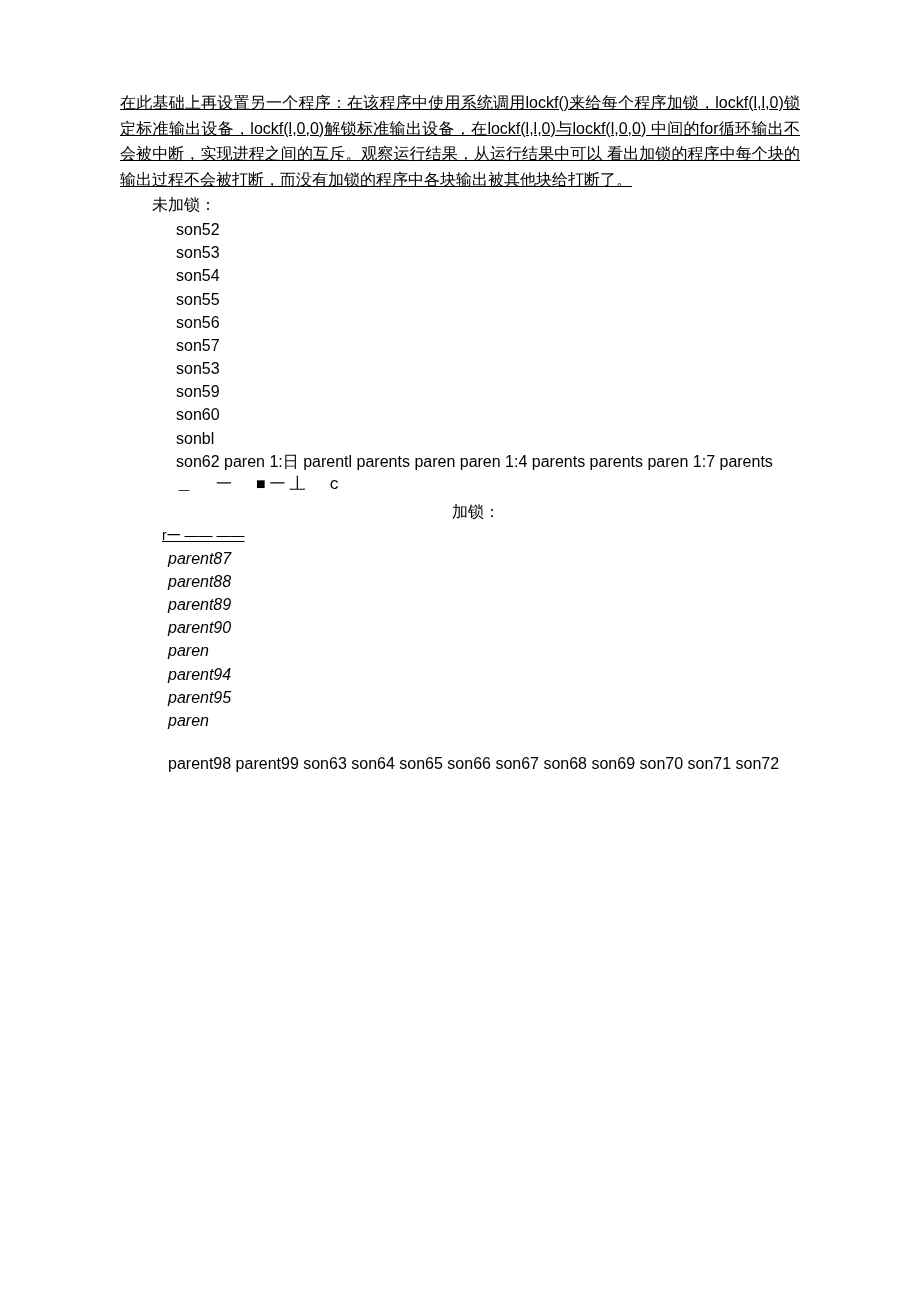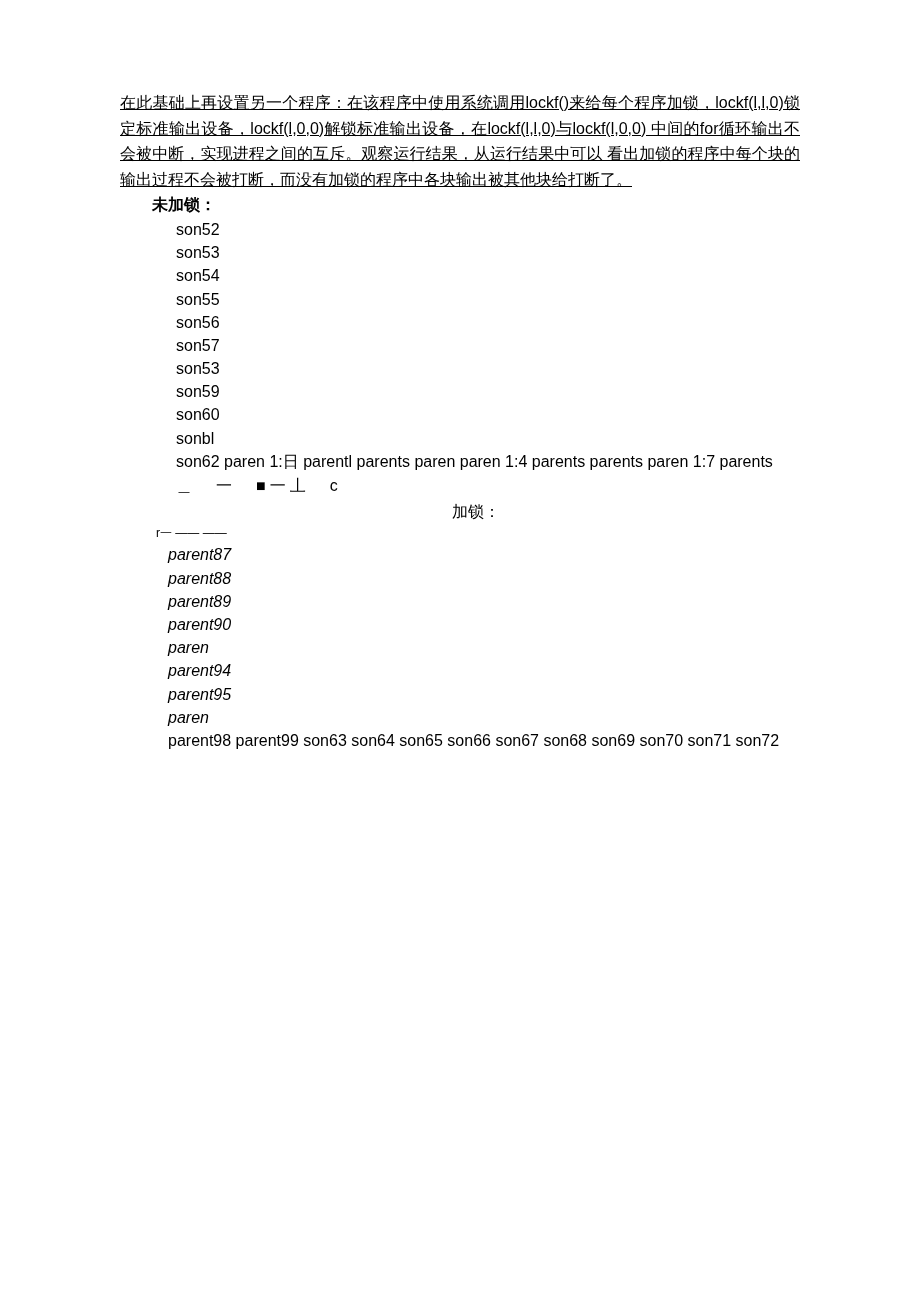--- a/index.html
+++ b/index.html
@@ -13,55 +13,57 @@
     width: 920px;
     box-sizing: border-box;
   }
   .paragraph {
     margin: 0;
     text-align: justify;
     text-decoration: underline;
   }
   .section-label {
     margin-left: 2em;
-    font-weight: bold;
   }
   .indent-block {
     margin-left: 3.5em;
   }
   .indent-block div {
     line-height: 1.45;
   }
   .last-line {
     margin-left: 3.5em;
     line-height: 1.45;
   }
   .symbol-line {
     margin-left: 3.5em;
     letter-spacing: 4px;
+    font-family: Liberation Mono, monospace;
   }
   .section-label2 {
     margin-left: 2em;
     text-align: center;
   }
   .top-decor {
     margin-left: 3em;
-    font-size: 12px;
+    font-size: 14px;
     letter-spacing: 0;
+    text-decoration: underline;
   }
   .indent-block2 {
     margin-left: 3em;
     font-style: italic;
   }
   .indent-block2 div {
     line-height: 1.45;
   }
   .last-line2 {
     margin-left: 3em;
     line-height: 1.45;
+    margin-top: 20px;
   }
 </style>
 </head>
 <body>
 
 <div class="paragraph">在此基础上再设置另一个程序：在该程序中使用系统调用lockf()来给每个程序加锁，lockf(l,l,0)锁定标准输出设备，lockf(l,0,0)解锁标准输出设备，在lockf(l,l,0)与lockf(l,0,0) 中间的for循环输出不会被中断，实现进程之间的互斥。观察运行结果，从运行结果中可以 看出加锁的程序中每个块的输出过程不会被打断，而没有加锁的程序中各块输出被其他块给打断了。</div>
 
 <div class="section-label">未加锁：</div>
 
 <div class="indent-block">

